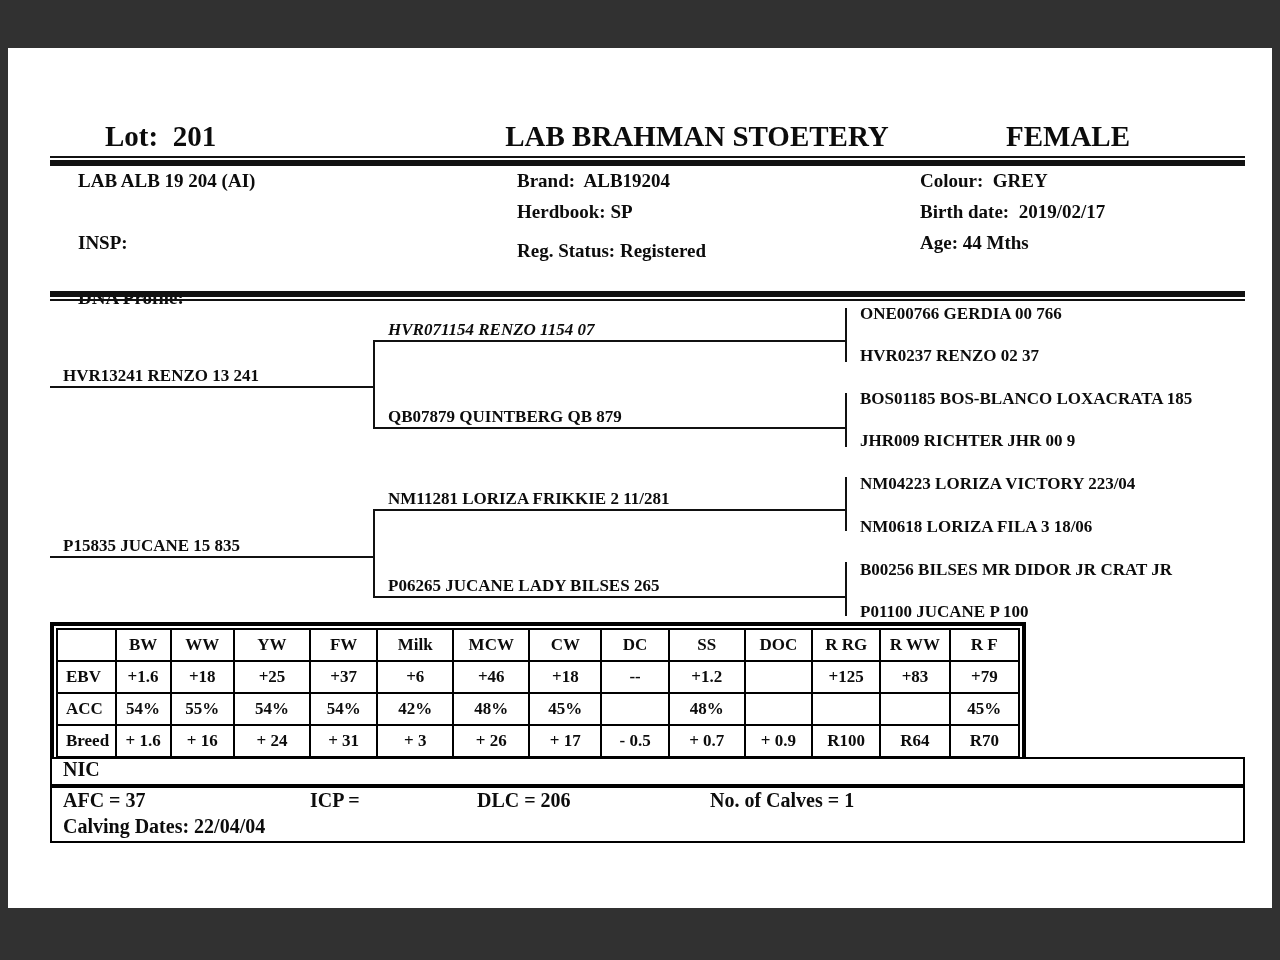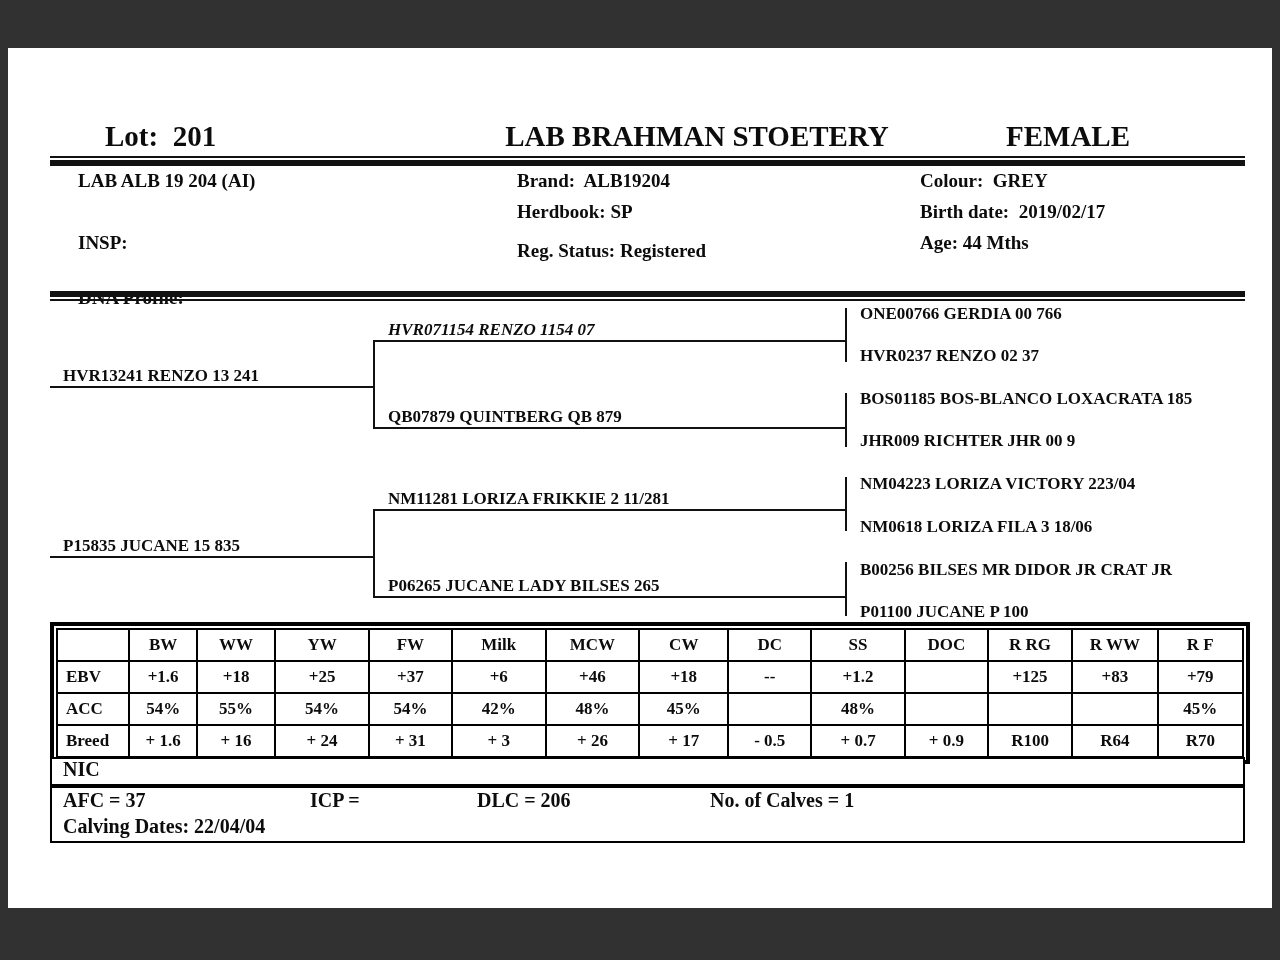--- a/index.html
+++ b/index.html
@@ -8,21 +8,21 @@
   #page{position:absolute;left:8px;top:48px;width:1264px;height:860px;background:#ffffff;}
   .abs{position:absolute;white-space:pre;}
   .hline{position:absolute;background:#111;height:2px;}
   .hline.thick{height:6px;}
   .vline{position:absolute;background:#111;width:2px;}
   .title{font-size:29px;}
   .info{font-size:19px;}
   .ped{font-size:17px;}
   .foot{font-size:20px;}
   
-  #ebv-wrap{position:absolute;left:50px;top:622px;width:1200px;border:4px solid #000;padding:2px;box-sizing:border-box;background:#fff;}
+  #ebv-wrap{position:absolute;left:50px;top:622px;width:976px;border:4px solid #000;padding:2px;box-sizing:border-box;background:#fff;}
   #ebv{width:100%;border-collapse:collapse;table-layout:fixed;}
   #ebv th,#ebv td{border:2px solid #000;font-size:17px;font-weight:bold;text-align:center;
                   padding:2px 2px;height:26px;font-family:"Liberation Serif","DejaVu Serif",serif;}
   #ebv td.rowlab{text-align:left;padding-left:8px;}
   
   .box{position:absolute;border:2px solid #000;box-sizing:border-box;background:#fff;}
 </style>
 </head>
 <body>
 

